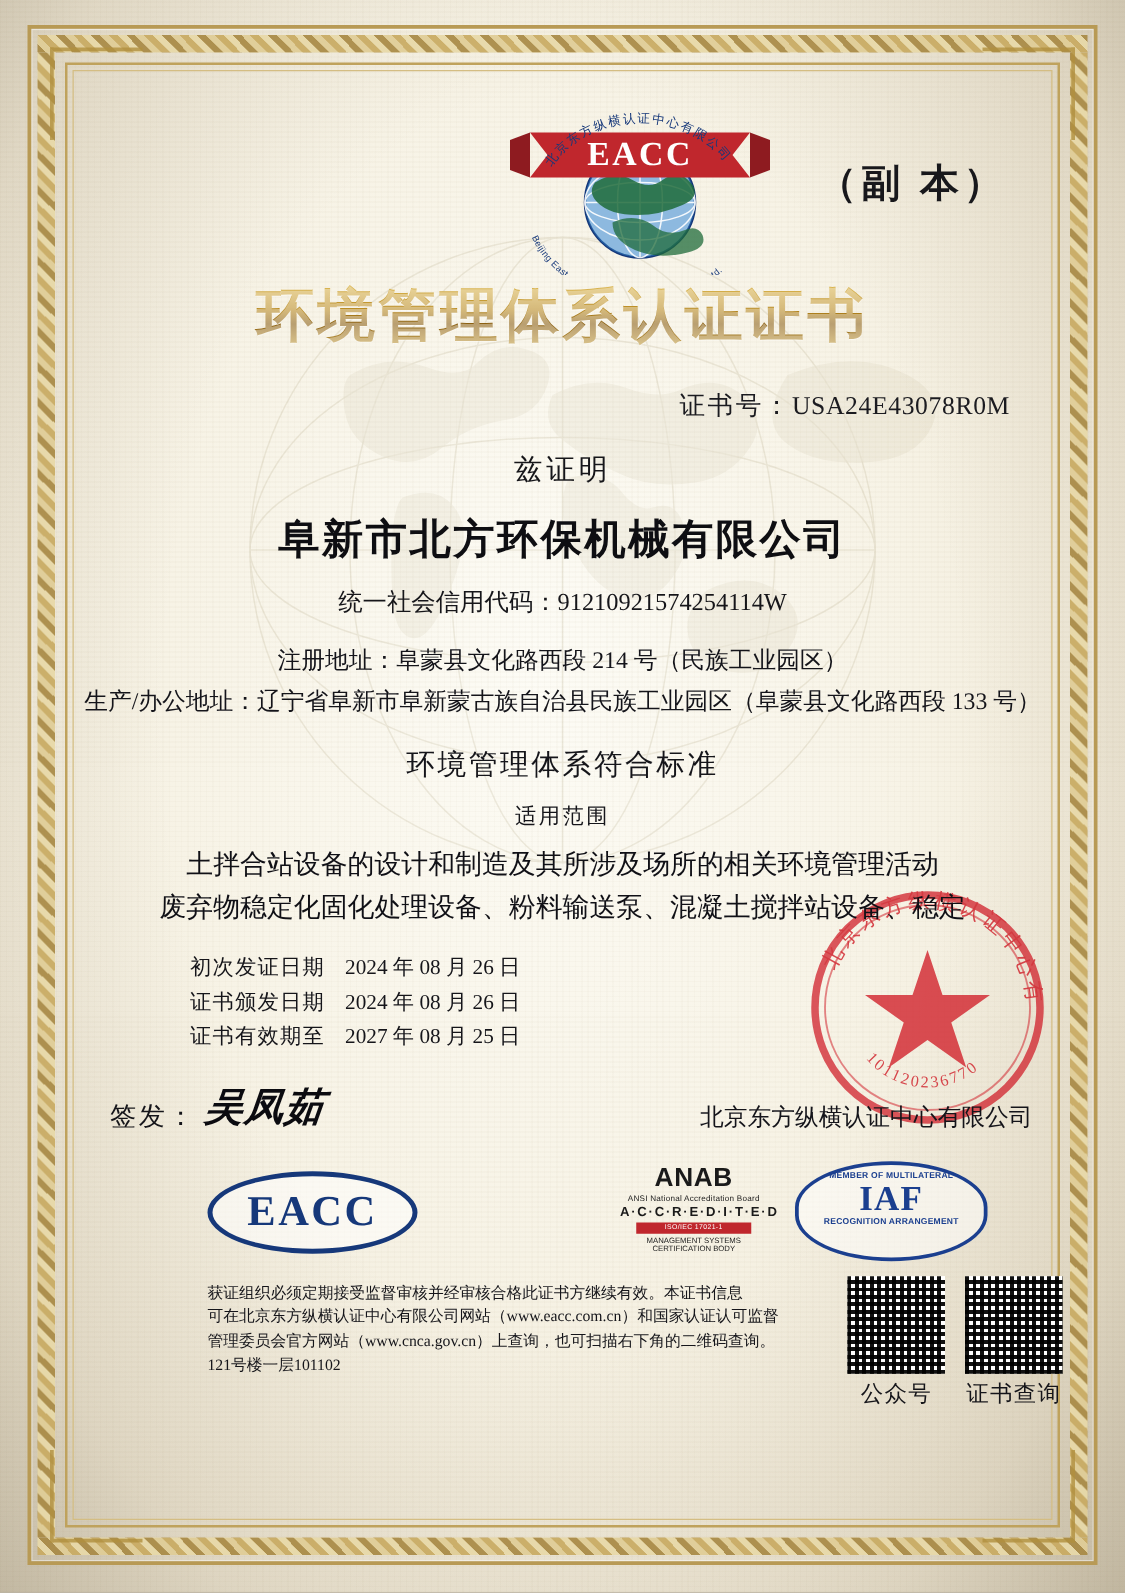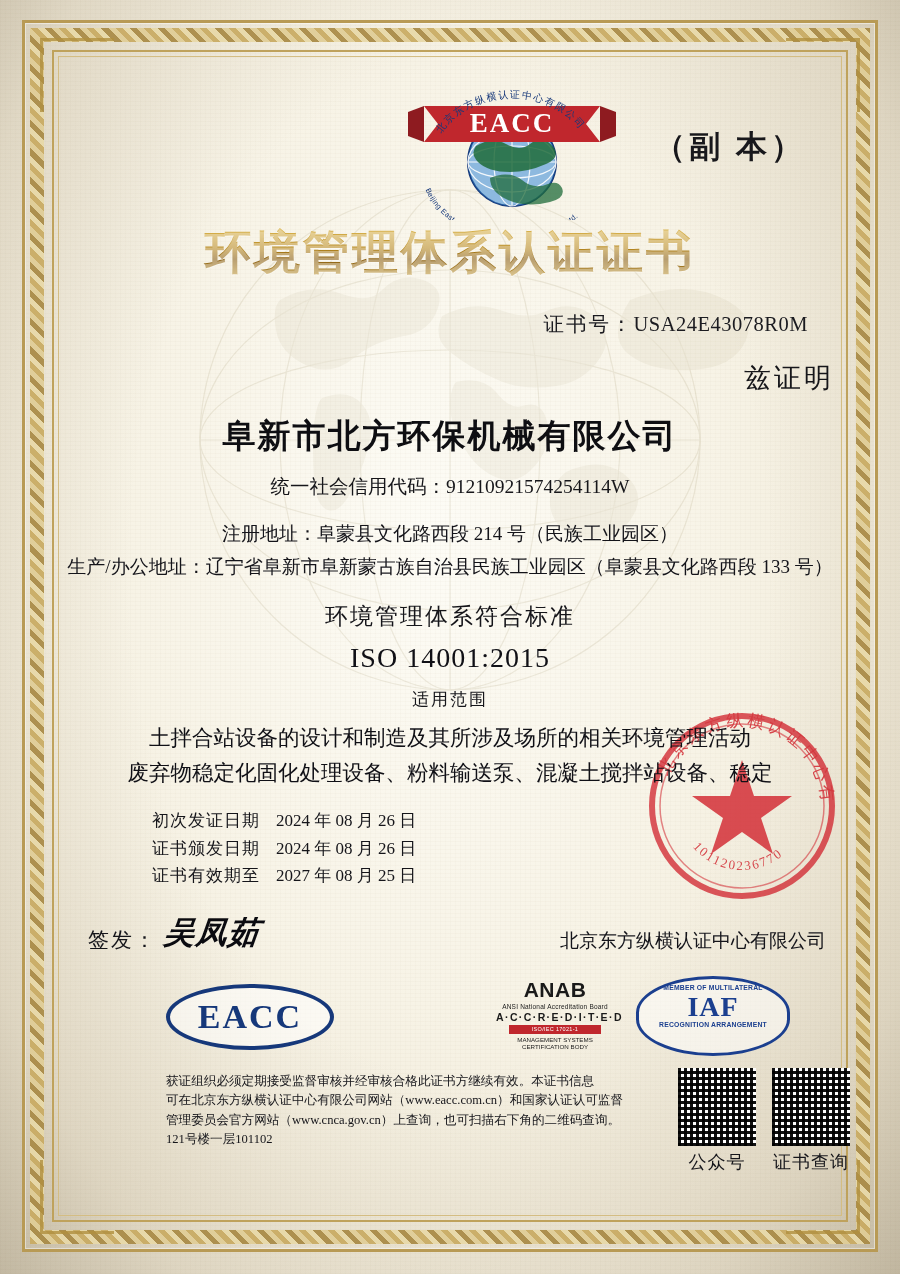--- a/index.html
+++ b/index.html
@@ -126,23 +126,23 @@
     padding-right: 26px;
     font-family: Liberation Serif, serif;
     font-size: 20.5px;
     color: #1b1b20;
     letter-spacing: .5px;
   }
   .cert-no .lbl { letter-spacing: 2px; }
 
   .zizheng {
     margin-top: 22px;
-    text-align: right;
-    font-family: "Liberation Serif", serif;
-    font-size: 27px;
+    text-align: center;
+    font-family: "Liberation Serif", serif;
+    font-size: 23px;
     letter-spacing: 3px;
     color: #16161a;
   }
 
   .company {
     margin-top: 18px;
     text-align: center;
     font-family: "Liberation Serif", serif;
     font-weight: 700;
     font-size: 33px;
@@ -455,21 +455,20 @@
     <div class="credit">
       <span>统一社会信用代码：</span><span>91210921574254114W</span>
     </div>
 
     <div class="addr">
       <div>注册地址：阜蒙县文化路西段 214 号（民族工业园区）</div>
       <div>生产/办公地址：辽宁省阜新市阜新蒙古族自治县民族工业园区（阜蒙县文化路西段 133 号）</div>
     </div>
 
     <div class="std-label">环境管理体系符合标准</div>
-    <div class="std-value">ISO 14001:2015</div>
 
     <div class="scope-label">适用范围</div>
     <div class="scope-text">
       <div>土拌合站设备的设计和制造及其所涉及场所的相关环境管理活动</div>
       <div>废弃物稳定化固化处理设备、粉料输送泵、混凝土搅拌站设备、稳定</div>
     </div>
 
     <div class="dates">
       <div class="row">
         <span class="k">初次发证日期</span>

